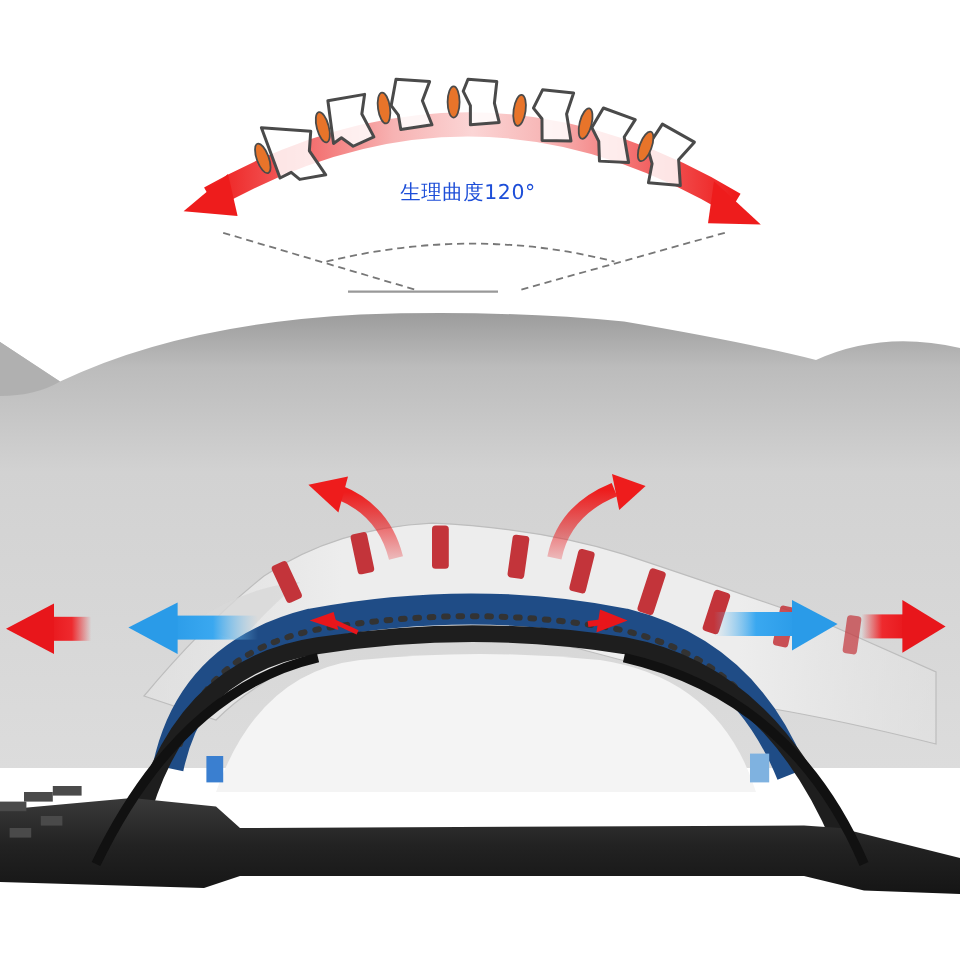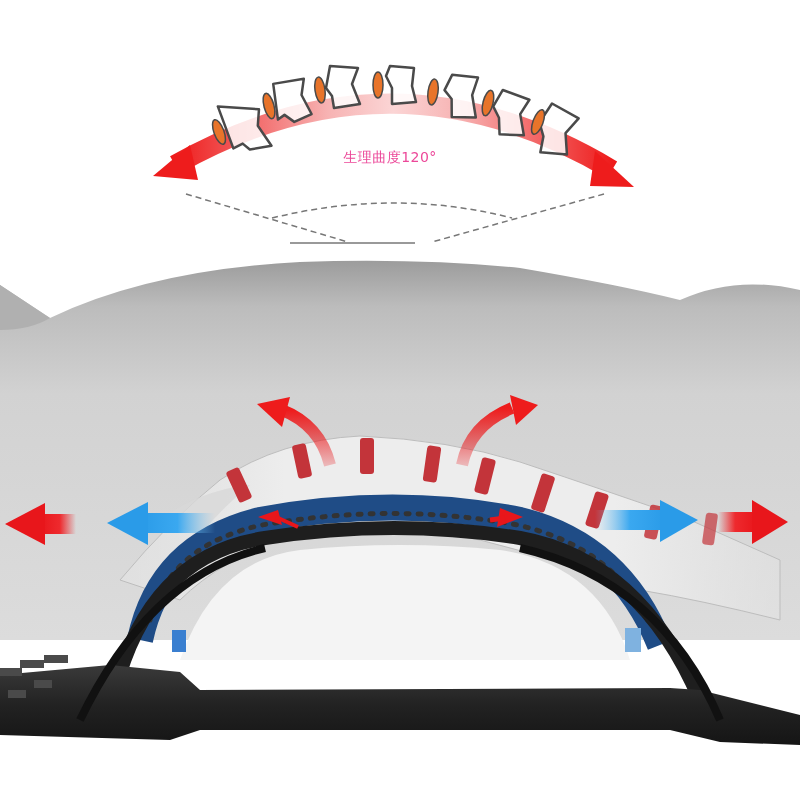--- a/index.html
+++ b/index.html
@@ -1,18 +1,18 @@
 <!DOCTYPE html>
 <html><head>
 <meta charset="utf-8">
 <style>
   html,body{margin:0;padding:0;background:#ffffff;}
   body{width:800px;height:800px;overflow:hidden;position:relative;font-family:"DejaVu Sans",sans-serif;}
   .stage{position:absolute;left:0;top:0;width:800px;height:800px;}
-  .curve-label{position:absolute;left:0;width:800px;top:149px;text-align:center;font-size:14px;color:#ec4899;letter-spacing:0.5px;padding-left:0px;}
+  .curve-label{position:absolute;left:0;width:800px;top:149px;text-align:center;font-size:17px;color:#1d4ed8;letter-spacing:0.5px;padding-left:0px;}
   .curve-label span{display:inline-block;transform:translateX(-10px);}
   svg{position:absolute;left:0;top:0;}
 </style>
 </head>
 <body>
 
 <div class="stage">
 <svg width="800" height="800" viewBox="0 0 800 800">
   <defs>
     <linearGradient id="topArc" x1="0" y1="0" x2="1" y2="0">

